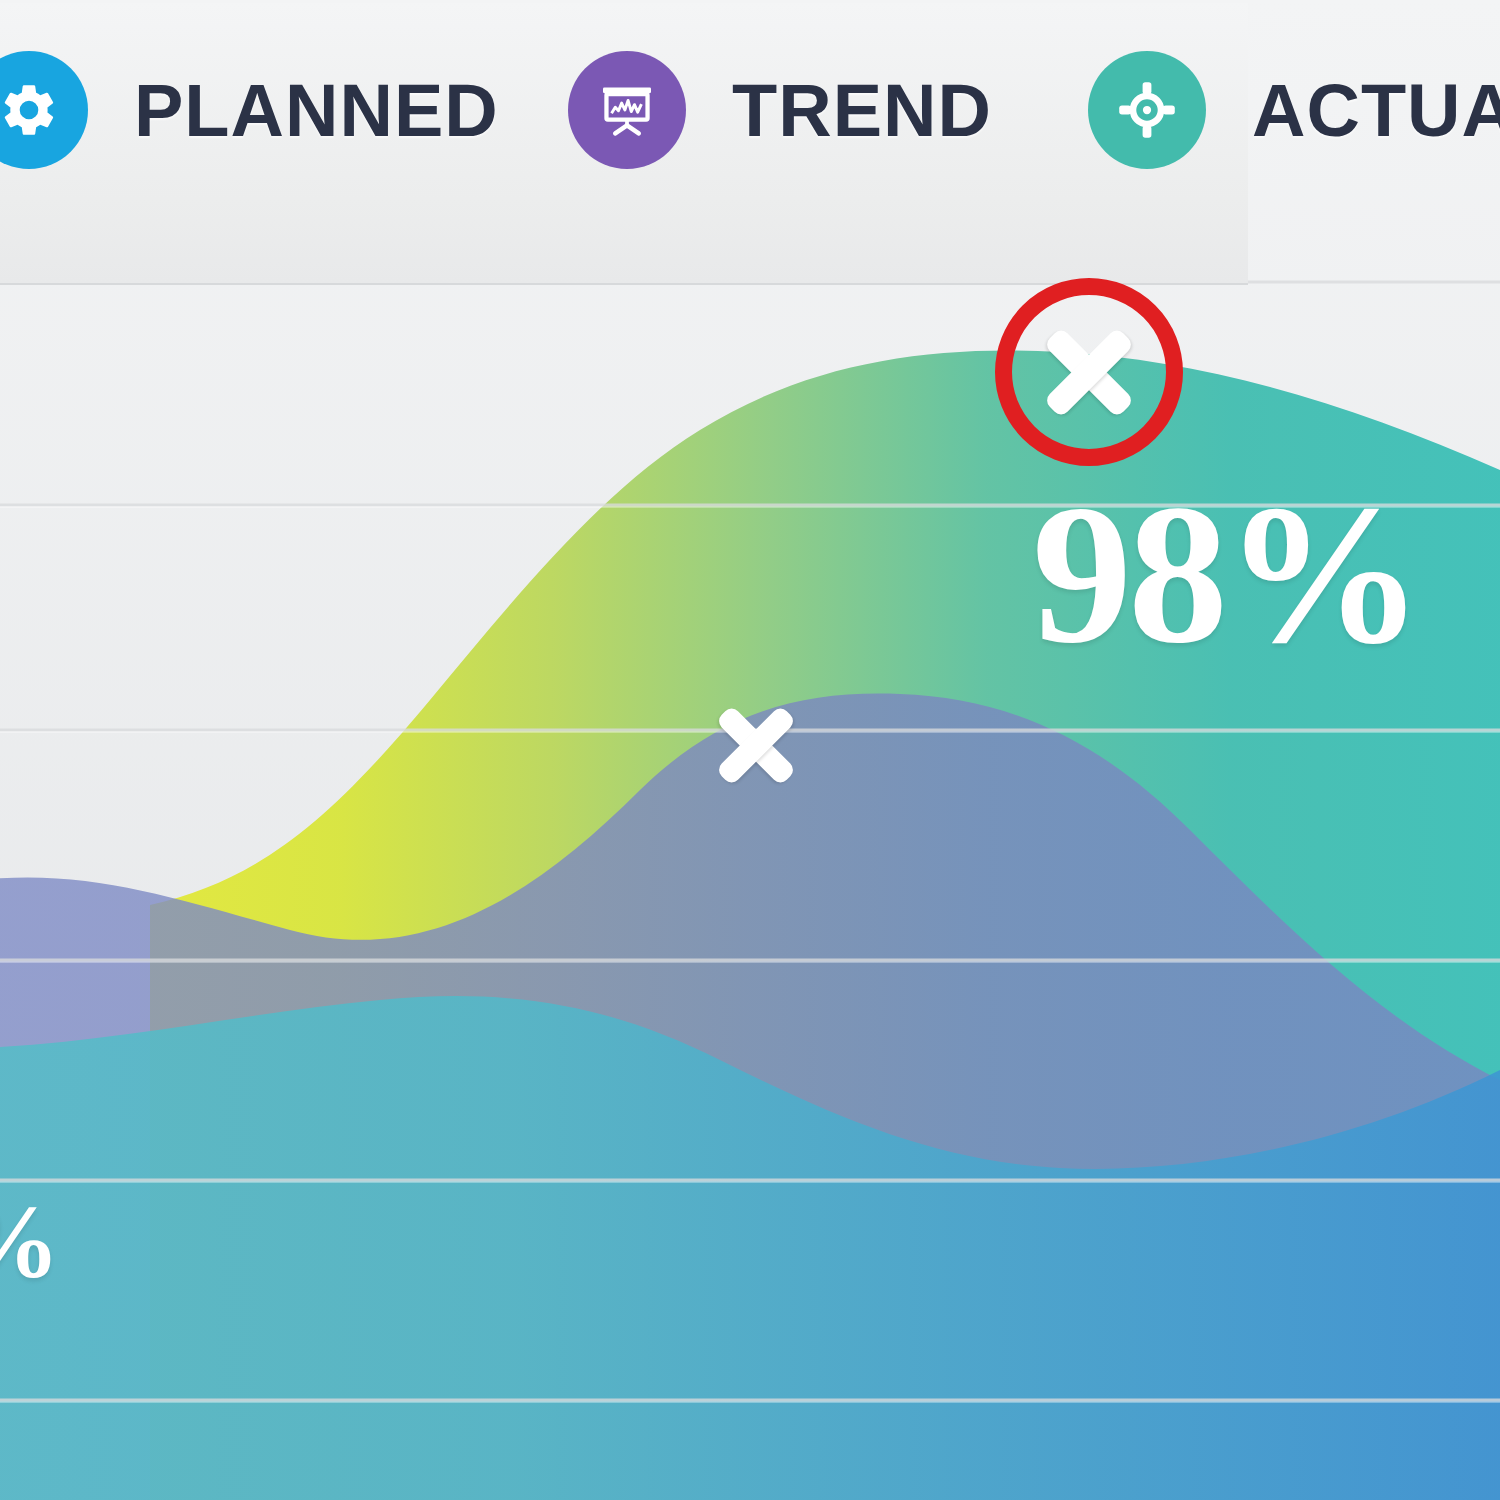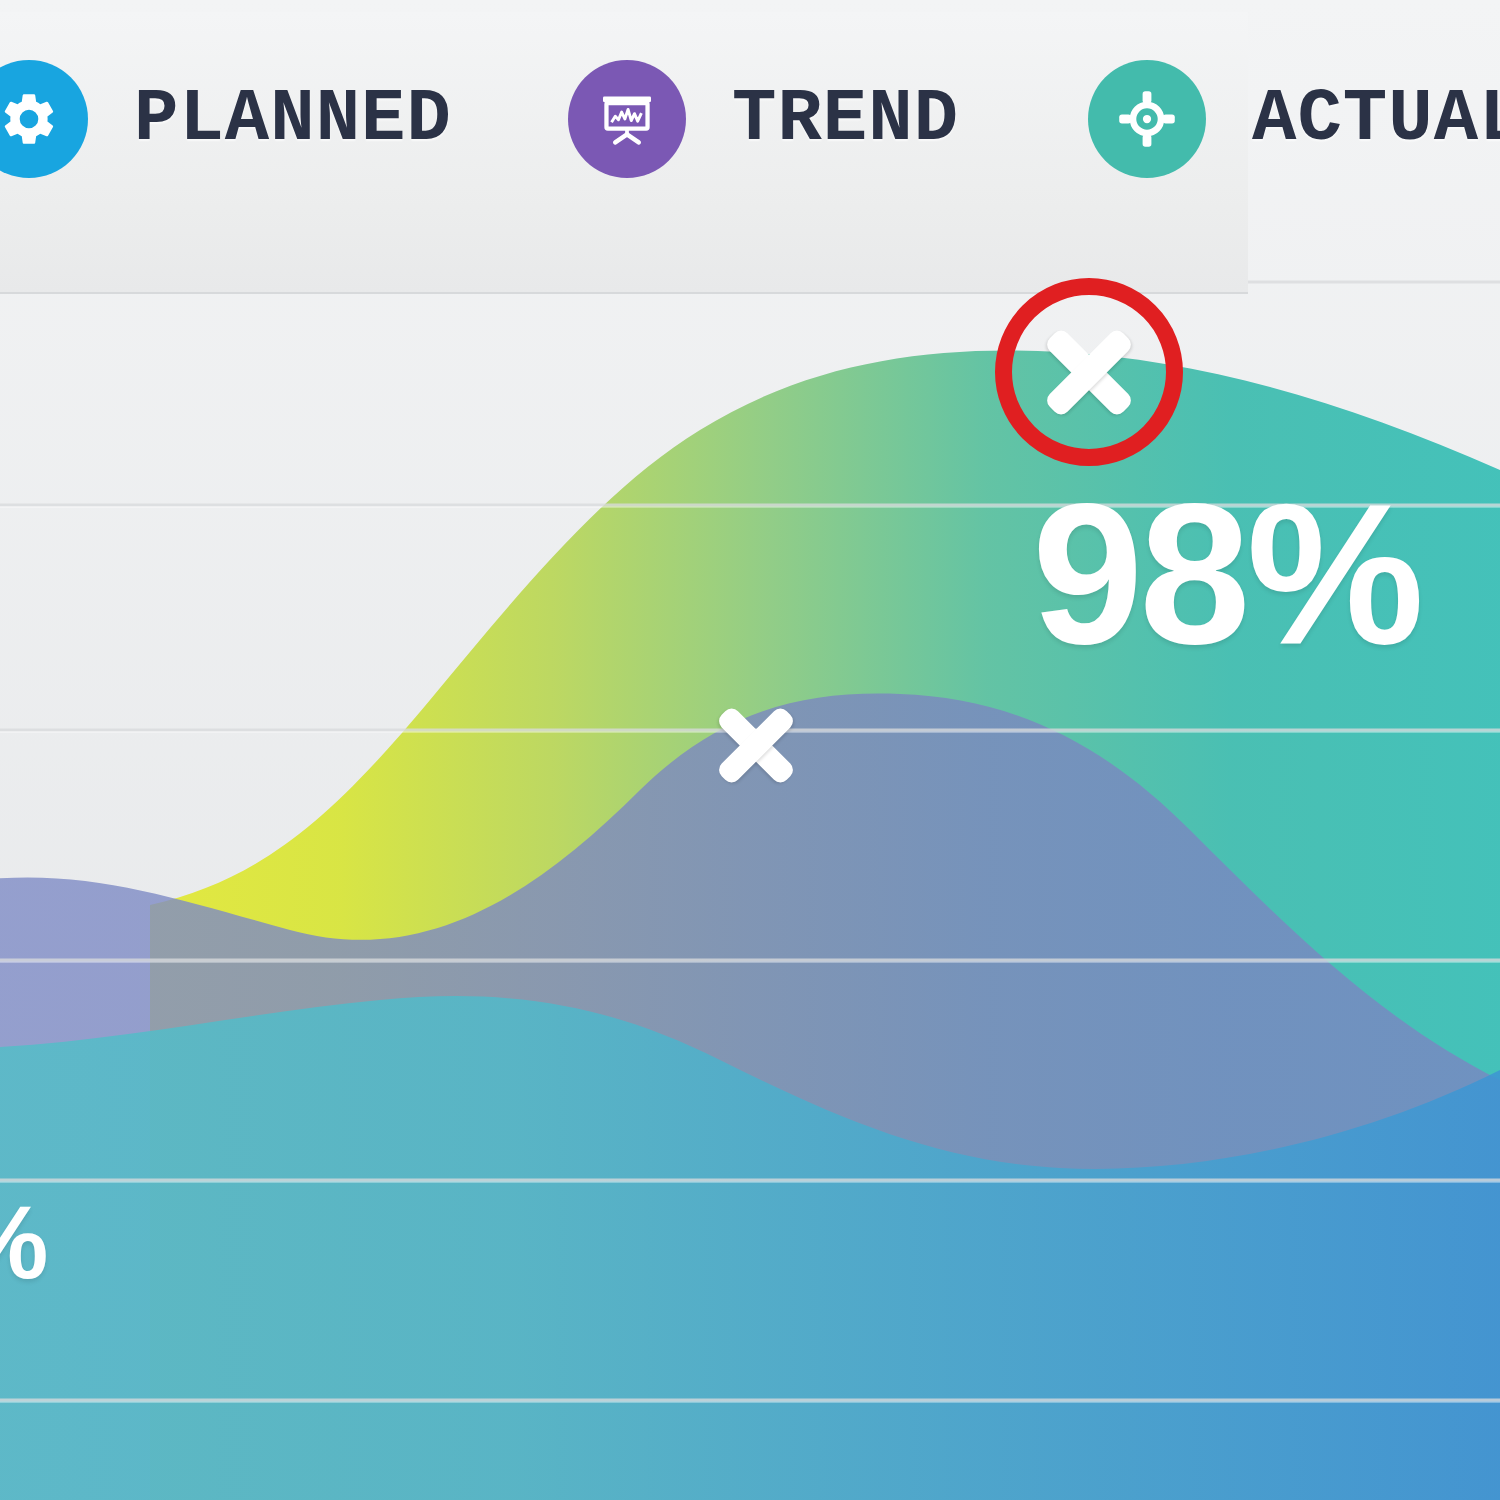--- a/index.html
+++ b/index.html
@@ -10,25 +10,24 @@
     position:relative; width:1500px; height:1500px;
     background:linear-gradient(180deg,#f2f3f4 0%,#e9eaec 40%,#e4e5e8 100%);
   }
 
   
   #plot { position:absolute; inset:0; }
   #plot svg { display:block; width:1500px; height:1500px; }
 
   
   #legend {
-    position:absolute; left:0; top:12px; width:1248px; height:282px;
+    position:absolute; left:0; top:3px; width:1248px; height:282px;
     display:flex; align-items:center; z-index:40;
     background:linear-gradient(180deg,#f4f5f6 0%,#eceded 70%,#e8e9ea 100%);
     border-bottom:2px solid #d7d9db;
-    font-family:Liberation Mono, monospace;
   }
   .legend-item { display:flex; align-items:center; position:absolute; top:48px; }
   .legend-item.planned { left:-30px; }
   .legend-item.trend   { left:568px;align-items:center; }
   .legend-item.actual  { left:1088px; }
 
   .badge {
     width:118px; height:118px; border-radius:50%;
     display:flex; align-items:center; justify-content:center;
     flex:0 0 auto; box-shadow:0 0 0 0 rgba(0,0,0,0);
@@ -38,21 +37,21 @@
   .badge.trend   { background:#7B58B4; }
   .badge.actual  { background:#43BBAC; }
 
   .legend-label {
     margin-left:46px; font-size:74px; font-weight:bold;
     letter-spacing:1px; color:#2B3246; white-space:nowrap;
     text-shadow:0 2px 2px rgba(255,255,255,.65);
   }
 
   
-  .annot { position:absolute; z-index:45; }
+  .annot { position:absolute; z-index:45;font-family:Liberation Serif, serif; }
 
   
   #marker-98 { left:995px; top:278px; }
   #ring-98 {
     position:absolute; left:0; top:0;
     width:188px; height:188px; border-radius:50%;
     border:17px solid #E01F21;
   }
   .x-mark { position:absolute; }
   .x-mark span {

